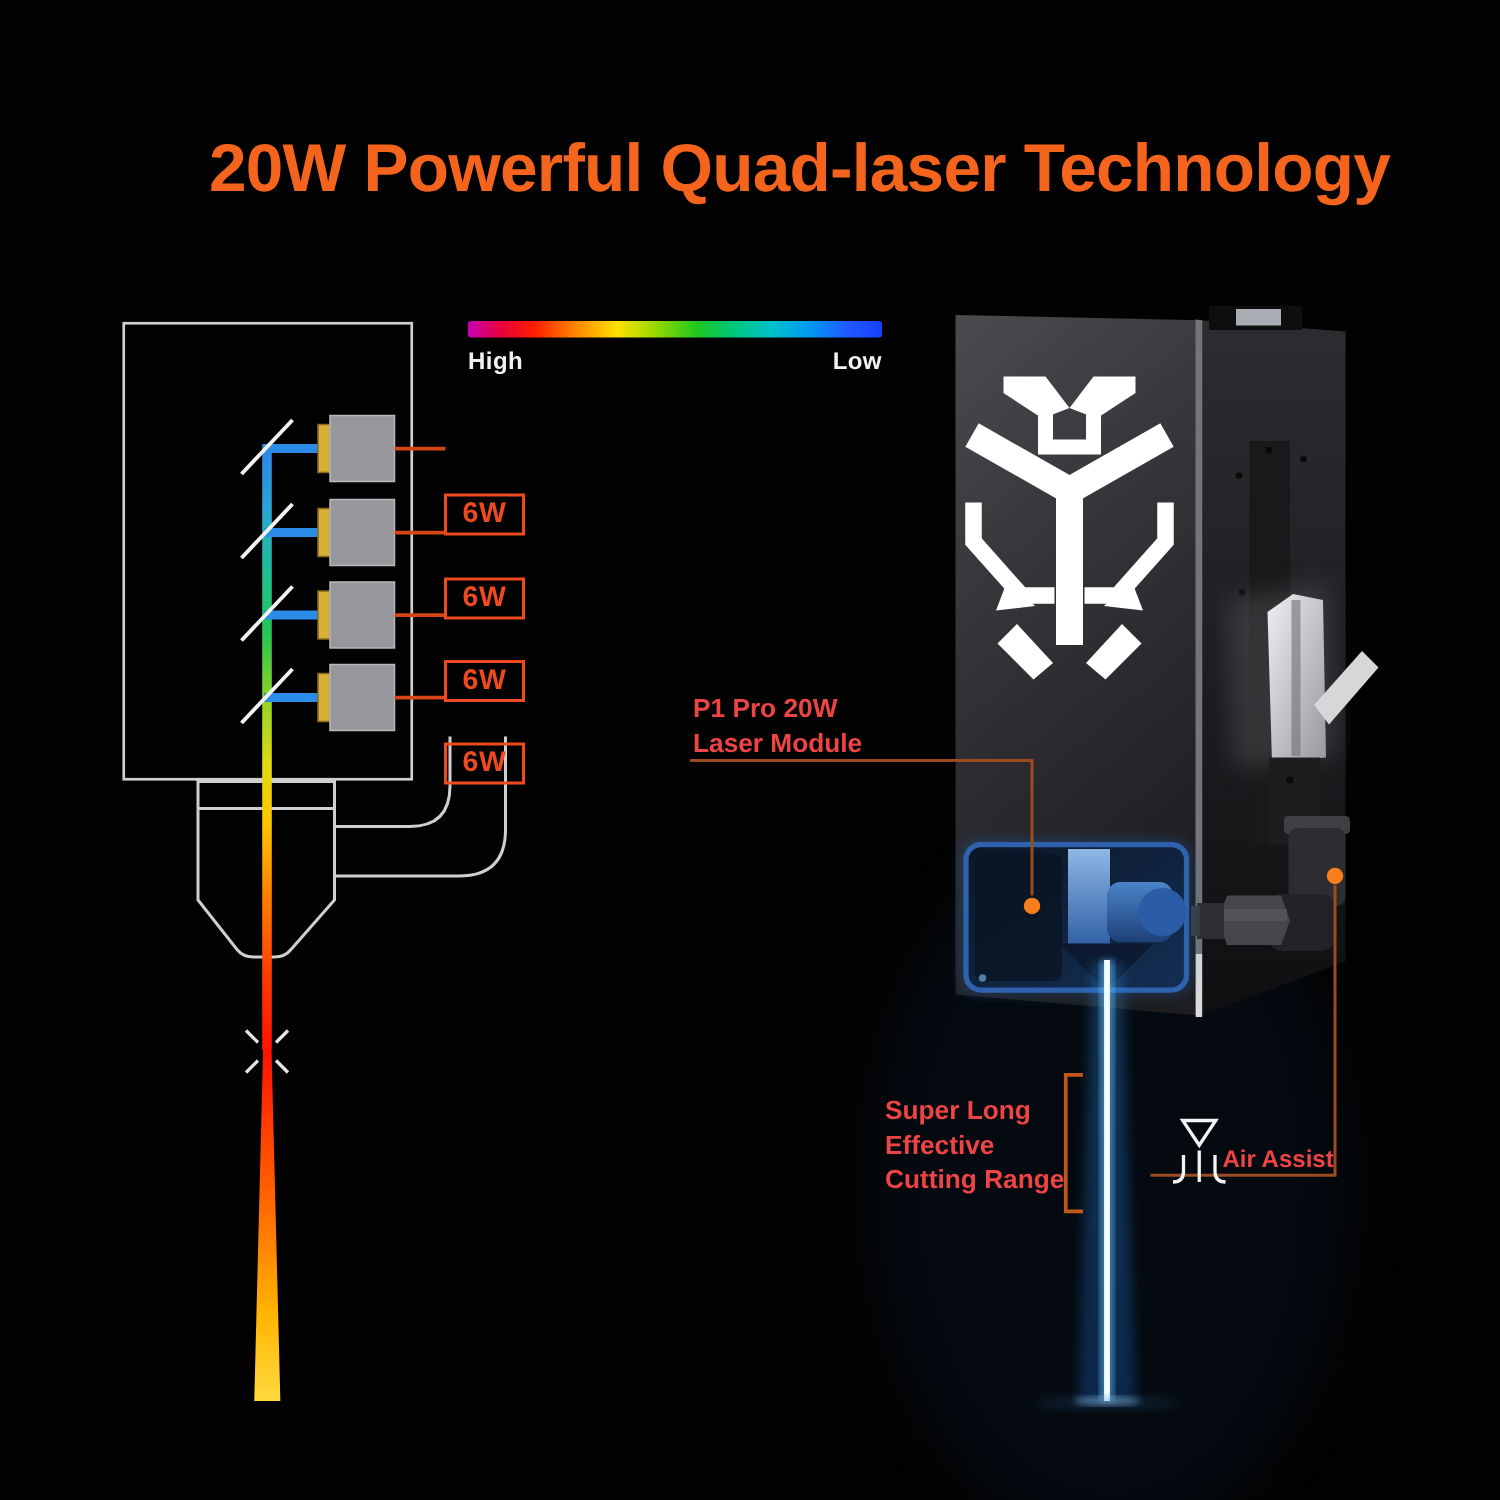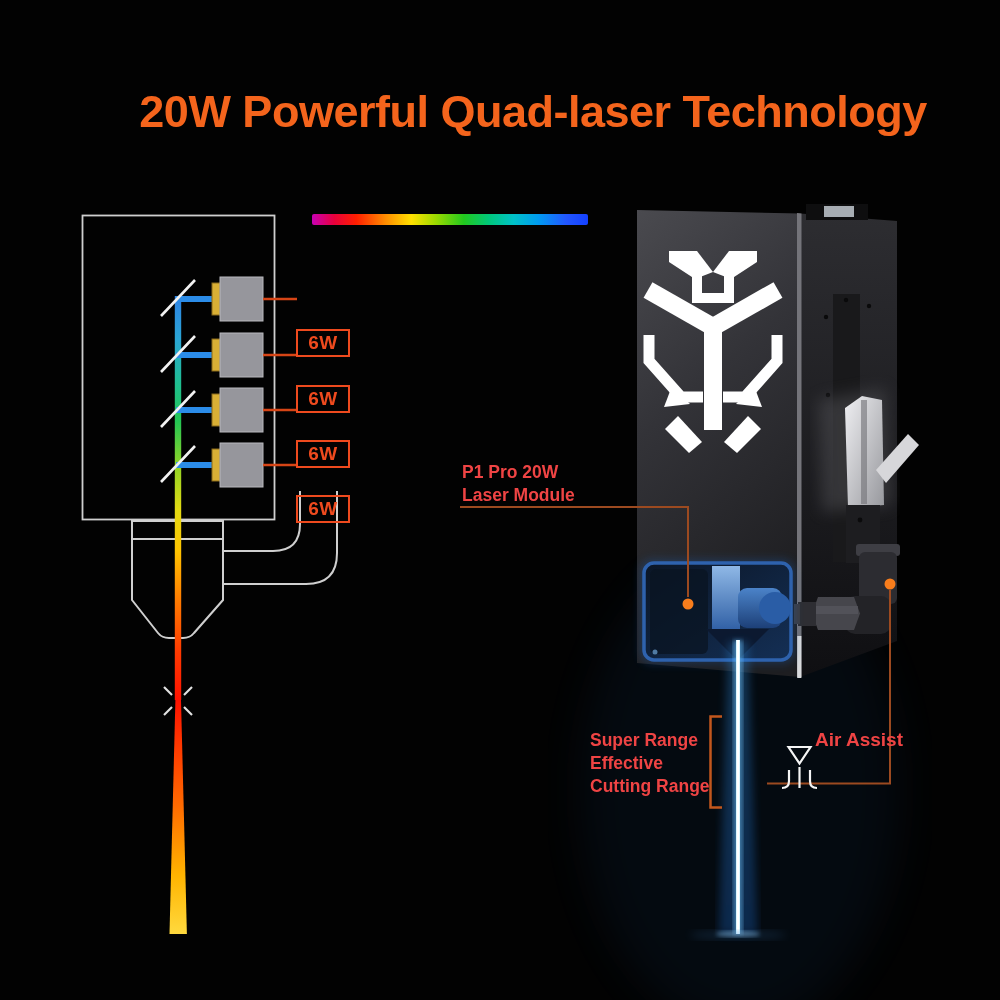--- a/index.html
+++ b/index.html
@@ -27,21 +27,21 @@
   .power-box{
     left:296px;width:54px;height:28px;box-sizing:border-box;
     border:2.5px solid var(--power_orange,#ee4a1e);
     color:var(--power_orange,#ee4a1e);
     display:flex;align-items:center;justify-content:center;
     font-size:19px;font-weight:800;letter-spacing:.5px;margin-top:44px;
   }
   .white-label{color:#ef4444;font-weight:700;line-height:23px;font-size:17.5px;}
   #p1-label{left:462px;top:461px;}
   #range-label{left:590px;top:729px;}
-  #air-label{left:815px;top:728px;font-size:19px;}
+  #air-label{left:815px;top:762px;font-size:16px;}
   svg{position:absolute;left:0;top:0;}
 </style>
 </head>
 <body>
 
 <div id="stage">
 
   <svg width="1000" height="1000" viewBox="0 0 1000 1000">
     <defs>
       <linearGradient id="beamL" x1="0" y1="0" x2="0" y2="1">
@@ -247,31 +247,35 @@
         <path d="M789,770 V781 Q789,788 782,788"></path>
         <path d="M799.5,767 V788"></path>
         <path d="M810,770 V781 Q810,788 817,788"></path>
       </g>
     </g>
   </svg>
 
   <div id="title" class="abs">20W Powerful Quad-laser Technology</div>
 
   <div id="spectrum-bar" class="abs"></div>
+  <div id="spectrum-labels" class="abs">
+    <span>High</span>
+    <span>Low</span>
+  </div>
 
   <div class="abs power-box" style="top:285px">6W</div>
   <div class="abs power-box" style="top:341px">6W</div>
   <div class="abs power-box" style="top:396px">6W</div>
   <div class="abs power-box" style="top:451px">6W</div>
 
   <div id="p1-label" class="abs white-label">
     <div>P1 Pro 20W</div>
     <div>Laser Module</div>
   </div>
 
   <div id="range-label" class="abs white-label">
-    <div>Super Range</div>
+    <div>Super Long</div>
     <div>Effective</div>
     <div>Cutting Range</div>
   </div>
 
   <div id="air-label" class="abs white-label">Air Assist</div>
 </div>
 
 </body></html>

